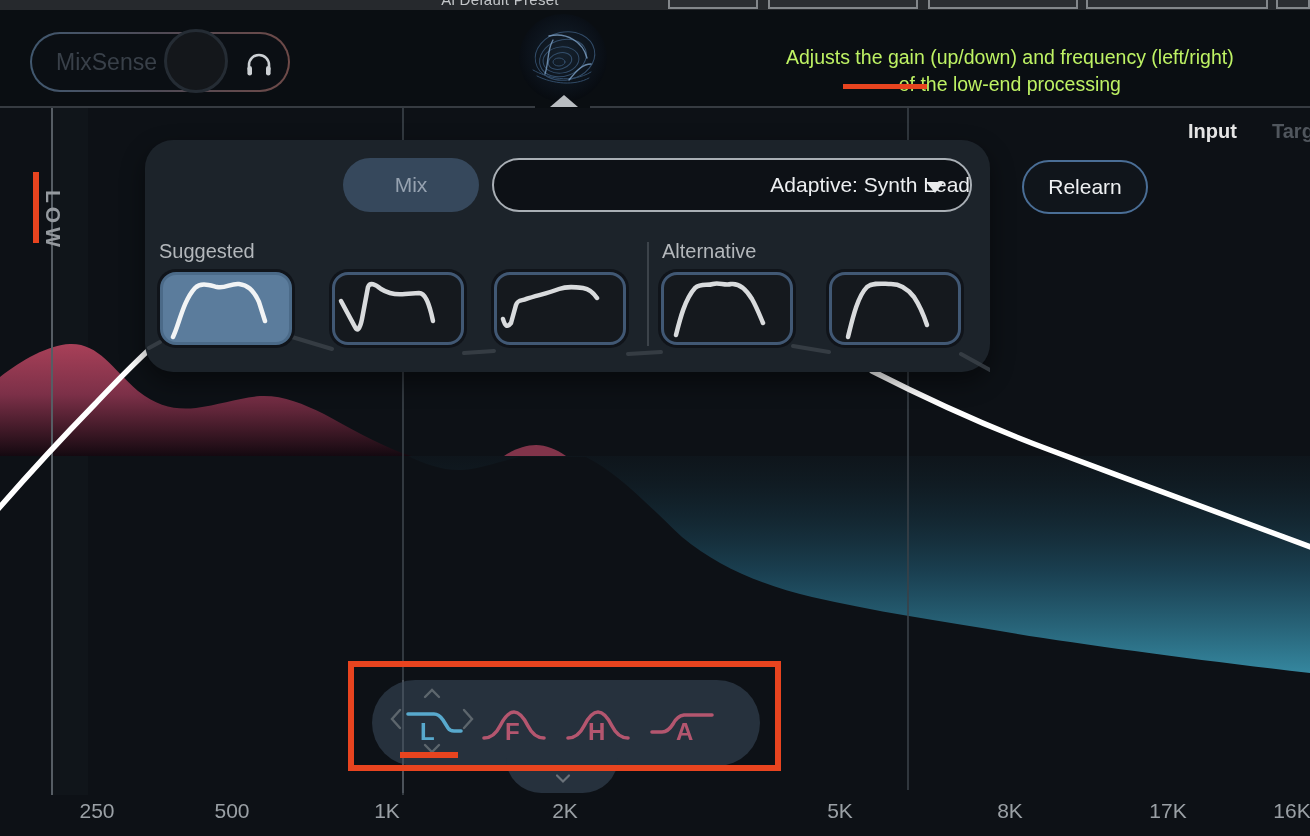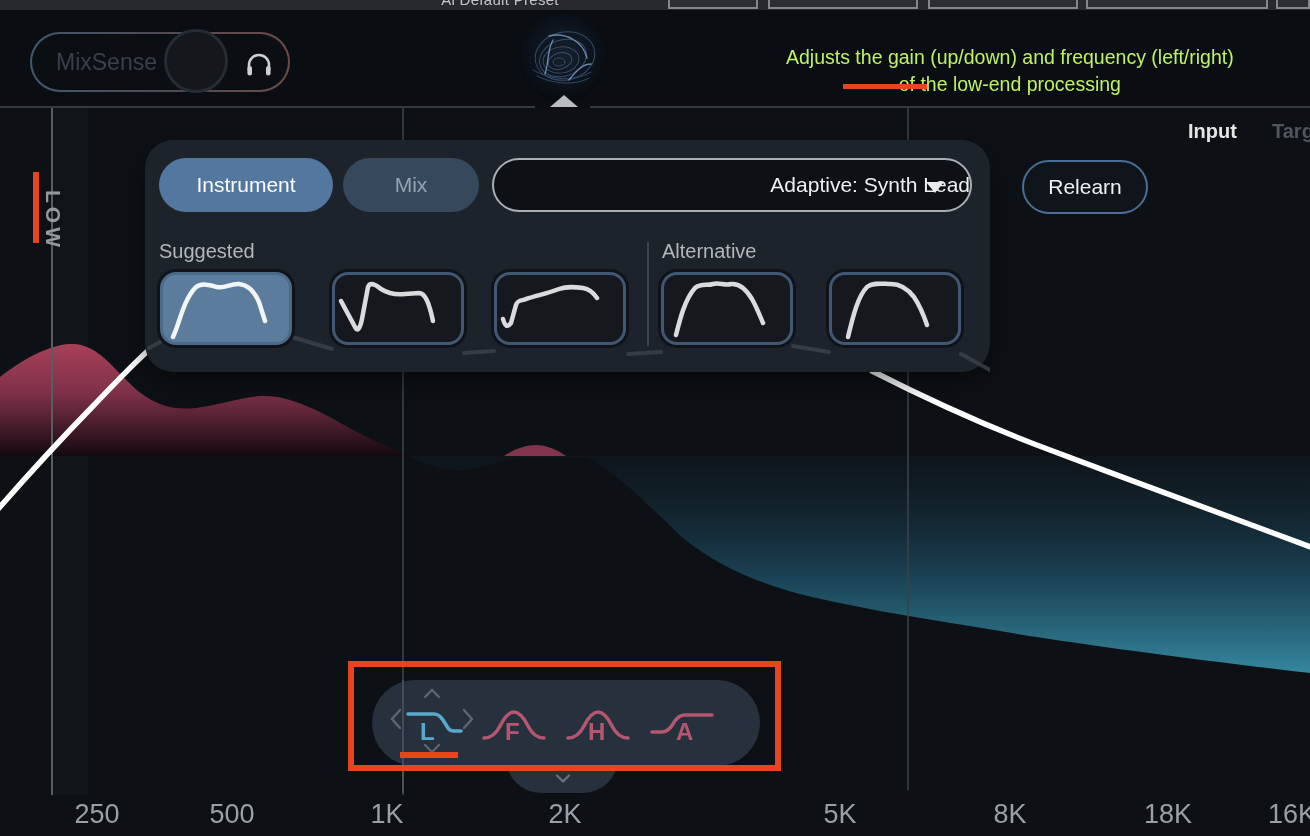--- a/index.html
+++ b/index.html
@@ -72,21 +72,21 @@
   
   #band-toolbar { left:372px; top:680px; width:388px; height:86px; border-radius:43px; background:#26313d; z-index:4; }
   #toolbar-bump { left:506px; top:758px; width:112px; height:35px; background:#26313d;
     border-radius:0 0 58px 58px; z-index:4; }
   .nudge { position:absolute; color:#5d666d; }
   .band-letter { position:absolute; font-size:24px; font-weight:bold; }
   .c-blue { color:#58a9cd; } .c-pink { color:#b4566f; }
   #grid-overlay-403 { left:402px; top:680px; width:2px; height:113px; background:rgba(190,200,212,.18); z-index:5; }
 
   
-  .axis-tick { position:absolute; top:799px; transform:translateX(-50%); color:#9aa0a5; font-size:27px;
+  .axis-tick { position:absolute; top:799px; transform:translateX(-50%); color:#9aa0a5; font-size:21px;
     font-weight:500; z-index:4; }
 
   
   .annot { z-index:6; pointer-events:none; }
   #annot-rect { left:348px; top:661px; width:433px; height:110px; border:6px solid #e8441f; }
   #annot-underline-hint { left:843px; top:84px; width:84px; height:5px; background:#e8441f; }
   #annot-bar-low { left:33px; top:172px; width:6px; height:71px; background:#e8441f; }
   #annot-underline-L { left:400px; top:752px; width:58px; height:6px; background:#e8441f; }
 </style>
 </head>
@@ -188,21 +188,20 @@
       <g stroke="#3e454c" stroke-width="4" stroke-linecap="round" opacity=".75">
         <line x1="4" y1="208" x2="15" y2="202"></line>
         <line x1="147" y1="197" x2="187" y2="209"></line>
         <line x1="319" y1="213" x2="349" y2="211"></line>
         <line x1="483" y1="214" x2="516" y2="212"></line>
         <line x1="648" y1="206" x2="684" y2="212"></line>
         <line x1="816" y1="214" x2="845" y2="230"></line>
       </g>
     </svg>
 
-    <div class="btn" id="btn-instrument">Instrument</div>
     <div class="btn" id="btn-mix">Mix</div>
     <div class="btn" id="dropdown">
       <span>Adaptive: Synth Lead</span>
       <span class="caret"></span>
     </div>
 
     <span class="group-label" style="left:14px;">Suggested</span>
     <span class="group-label" style="left:517px;">Alternative</span>
     <div id="divider"></div>
 
@@ -286,21 +285,21 @@
         <path d="M3 2.5 L9 8.5 L15 2.5" fill="none" stroke="#6a727a" stroke-width="2.2" stroke-linecap="round"></path>
       </svg></span>
   <div id="grid-overlay-403" class="abs"></div>
 
   <span class="axis-tick" style="left:97px;">250</span>
   <span class="axis-tick" style="left:232px;">500</span>
   <span class="axis-tick" style="left:387px;">1K</span>
   <span class="axis-tick" style="left:565px;">2K</span>
   <span class="axis-tick" style="left:840px;">5K</span>
   <span class="axis-tick" style="left:1010px;">8K</span>
-  <span class="axis-tick" style="left:1168px;">18K</span>
+  <span class="axis-tick" style="left:1168px;">17K</span>
   <span class="axis-tick" style="left:1292px;">16K</span>
 
   <div id="annot-rect" class="abs annot"></div>
   <div id="annot-underline-hint" class="abs annot"></div>
   <div id="annot-bar-low" class="abs annot"></div>
   <div id="annot-underline-L" class="abs annot"></div>
 
 </div>
 
 </body></html>

